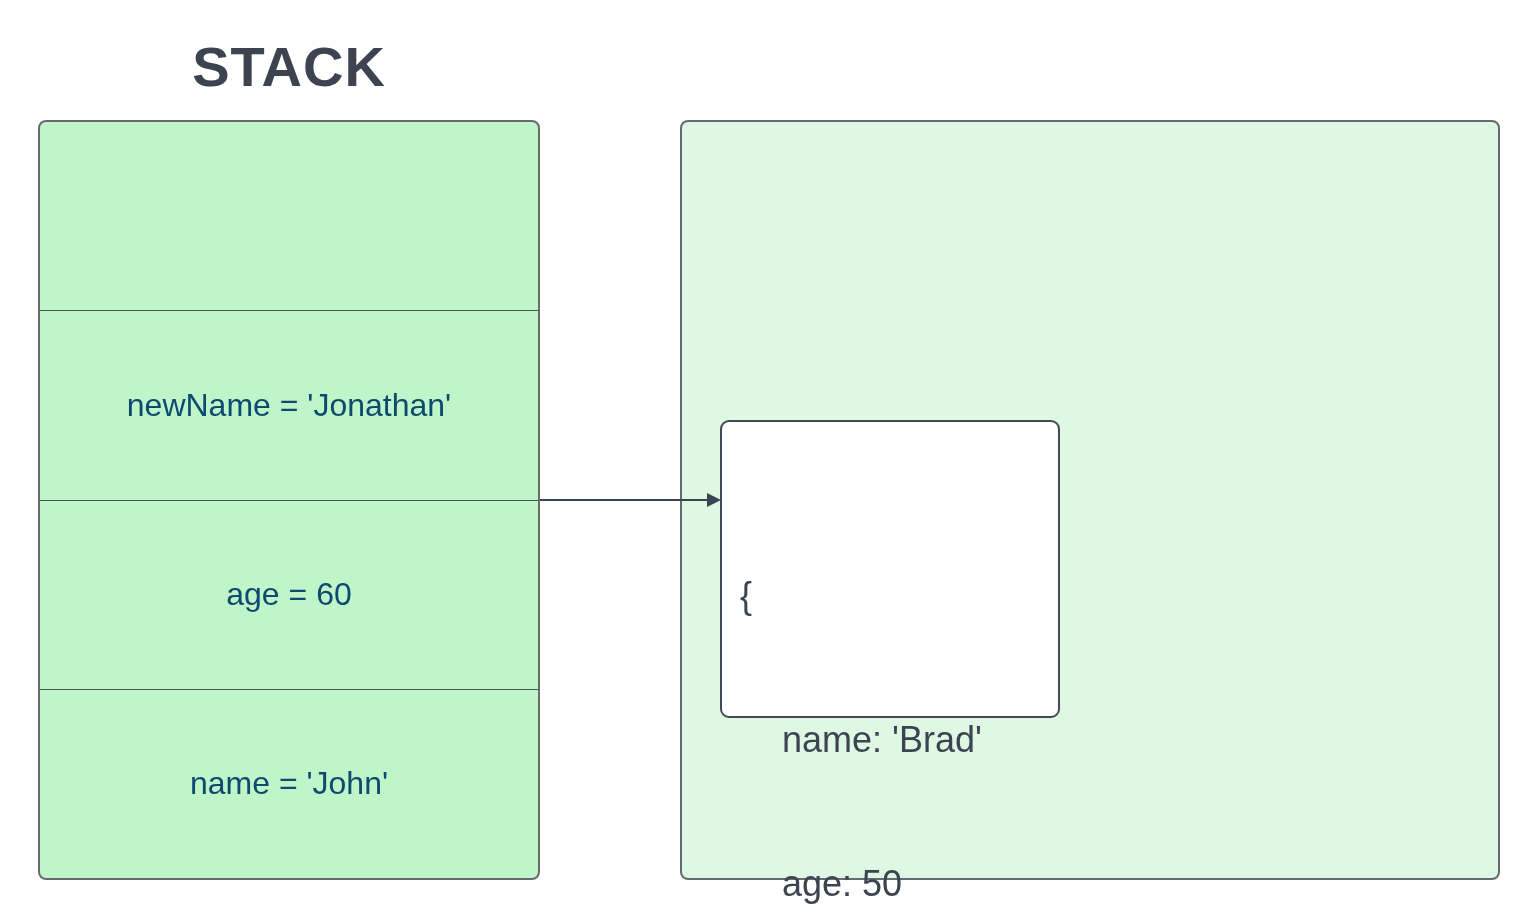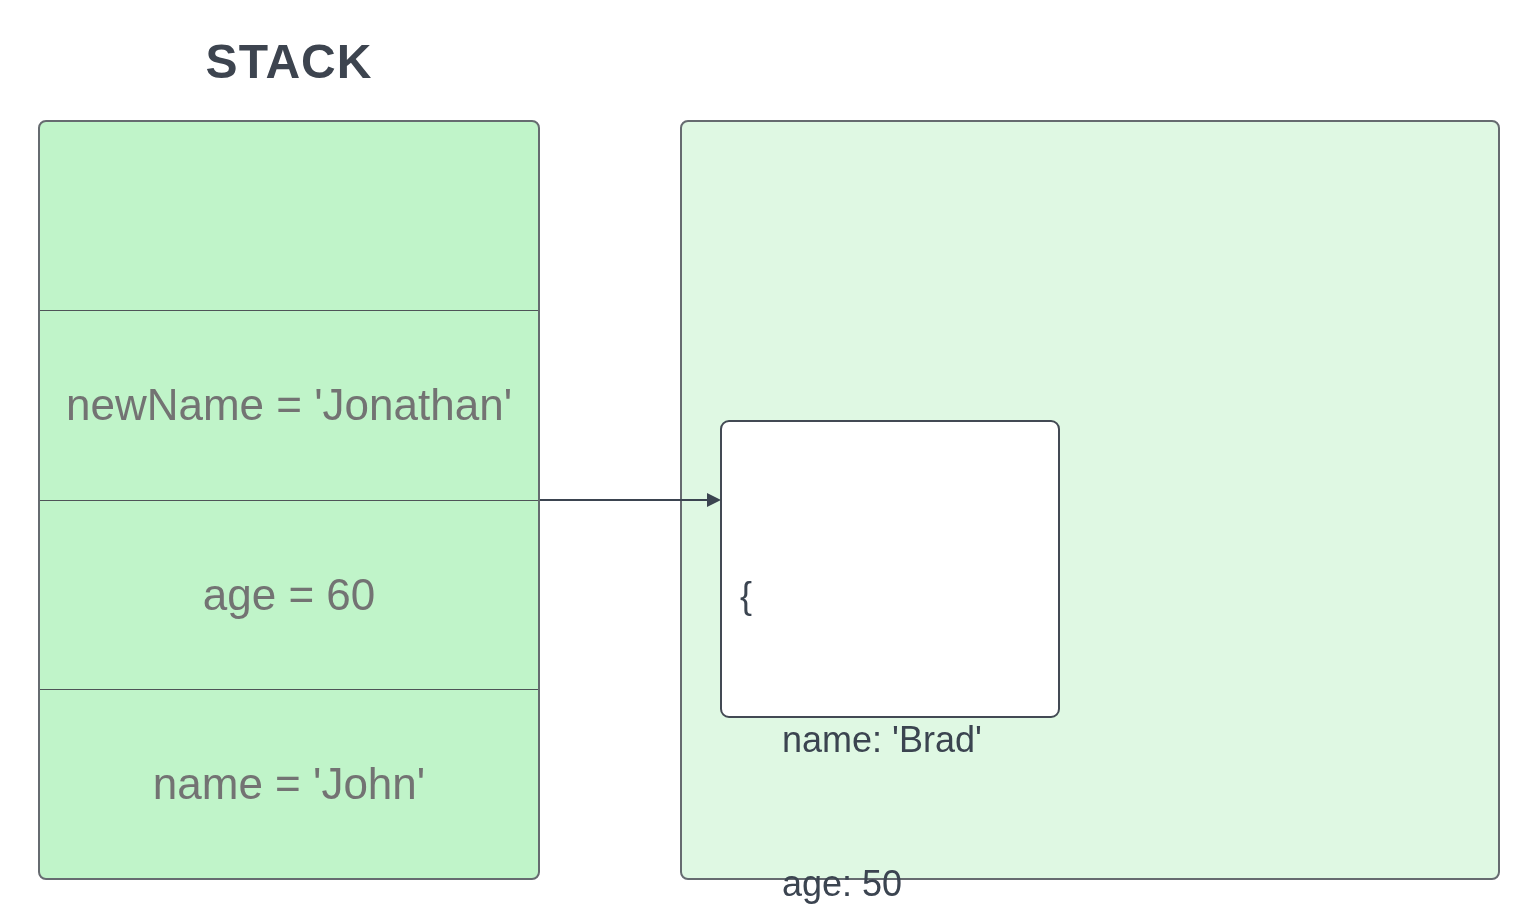--- a/index.html
+++ b/index.html
@@ -8,21 +8,21 @@
     width: 1540px;
     height: 920px;
     background: #ffffff;
     overflow: hidden;
     font-family: "Liberation Sans", sans-serif;
   }
   .title {
     position: absolute;
     top: 34px;
     text-align: center;
-    font-size: 48px;
+    font-size: 56px;
     font-weight: bold;
     letter-spacing: 1px;
     color: #3d444f;
   }
   .stack-title { left: 38px; width: 502px; }
   .heap-title  { left: 680px; width: 820px; }
 
   .stack-box {
     position: absolute;
     left: 38px; top: 120px;
@@ -33,22 +33,22 @@
     border-radius: 8px;
     display: flex;
     flex-direction: column;
     overflow: hidden;
   }
   .stack-row {
     flex: 1 1 0;
     display: flex;
     align-items: center;
     justify-content: center;
-    font-size: 44px;
-    color: #737373;
+    font-size: 32px;
+    color: #0c4a6e;
   }
   .stack-row + .stack-row { border-top: 1px solid #4e5357; }
 
   .heap-box {
     position: absolute;
     left: 680px; top: 120px;
     width: 820px; height: 760px;
     box-sizing: border-box;
     background: #dff8e3;
     border: 2px solid #666b70;

